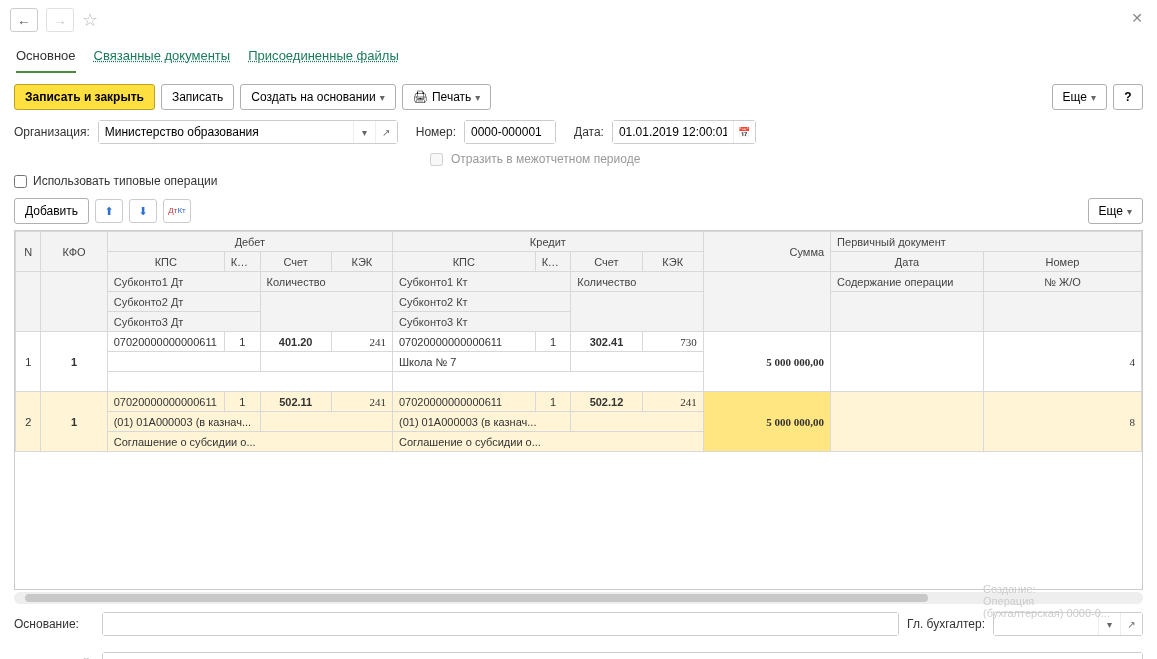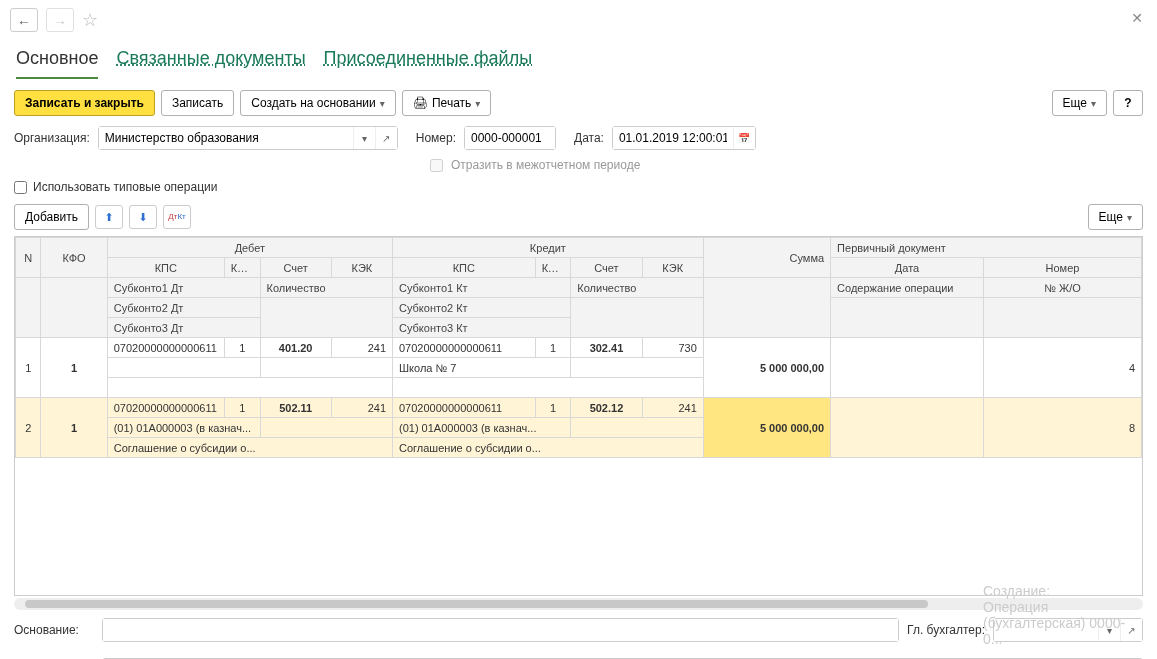--- a/index.html
+++ b/index.html
@@ -3,21 +3,21 @@
 <meta charset="utf-8">
 <style>
 * { box-sizing: border-box; margin: 0; padding: 0; }
 body { font-family: Arial, sans-serif; font-size: 12px; color: #333; background: #fff; width: 1157px; height: 659px; overflow: hidden; }
 .toolbar-top { display: flex; align-items: center; padding: 8px 10px; gap: 8px; }
 .nav-btn { width: 28px; height: 24px; border: 1px solid #ccc; background: #fff; border-radius: 3px; display: flex; align-items: center; justify-content: center; cursor: pointer; font-size: 14px; color: #555; }
 .nav-btn.disabled { color: #ccc; border-color: #e0e0e0; }
 .page-title { font-size: 20px; color: #555; margin-left: 6px; }
 .close-icon { position: absolute; top: 10px; right: 14px; cursor: pointer; color: #888; font-size: 14px; }
 .tabs-row { display: flex; gap: 18px; padding: 4px 16px 0; border-bottom: 1px solid transparent; }
-.tab { font-size: 18px; padding: 4px 0 8px; cursor: pointer; color: #0066cc; }
+.tab { font-size: 13px; padding: 4px 0 8px; cursor: pointer; color: #0066cc; }
 .tab.active { color: #333; border-bottom: 2px solid #4a8a3a; }
 .tab.link { text-decoration: underline dotted; color: #1a7a5a; }
 .actions-row { display: flex; align-items: center; padding: 10px 14px 6px; gap: 6px; }
 .btn { height: 26px; border: 1px solid #b0b0b0; background: #fff; border-radius: 3px; padding: 0 10px; font-size: 12px; cursor: pointer; display: inline-flex; align-items: center; gap: 4px; }
 .btn.primary { background: #ffe040; font-weight: bold; border-color: #c0a020; }
 .btn.dropdown::after { content: ' ▾'; color: #666; font-size: 10px; }
 .spacer { flex: 1; }
 .btn.help { width: 30px; justify-content: center; font-weight: bold; }
 .form-row { display: flex; align-items: center; padding: 4px 14px; gap: 8px; }
 .form-label { color: #333; font-size: 12px; }
@@ -26,30 +26,30 @@
 .input-btn { width: 22px; height: 22px; border: none; border-left: 1px solid #eee; background: #fff; cursor: pointer; font-size: 10px; color: #666; display:flex; align-items:center; justify-content:center; }
 .checkbox-row { display: flex; align-items: center; padding: 4px 14px; gap: 6px; }
 .gray-text { color: #999; }
 .table-toolbar { display: flex; align-items: center; padding: 6px 14px; gap: 6px; }
 .icon-btn { width: 28px; height: 24px; border: 1px solid #ccc; background: #fff; border-radius: 3px; cursor: pointer; display: flex; align-items: center; justify-content: center; font-size: 11px; }
 .table-wrap { margin: 0 14px; border: 1px solid #ccc; height: 360px; overflow: auto; }
 table.grid { border-collapse: collapse; width: 100%; table-layout: fixed; }
 table.grid th, table.grid td { border: 1px solid #d8d8d8; padding: 3px 6px; font-size: 11px; text-align: left; height: 20px; overflow: hidden; text-overflow: ellipsis; white-space: nowrap; }
 table.grid th { background: #f3f3f3; font-weight: normal; text-align: center; color: #444; }
 table.grid td.center { text-align: center; }
-table.grid td.right { text-align: right; }
+table.grid td.right { text-align: right; font-family: Liberation Serif, serif; }
 table.grid td.bold { font-weight: bold; }
 tr.row-yellow td { background: #fff4d6; }
 td.sum-highlight { background: #ffe680 !important; }
 .scrollbar { margin: 2px 14px 0; height: 12px; background: #eee; border-radius: 6px; position: relative; }
 .scrollbar-thumb { position: absolute; left: 1%; width: 80%; height: 8px; top: 2px; background: #c8c8c8; border-radius: 4px; }
 .bottom-form { padding: 8px 14px; }
 .bottom-row { display: flex; align-items: center; gap: 8px; margin-bottom: 16px; }
 .bottom-row .input-group { flex: 1; }
-.ghost-box { position: absolute; right: 18px; bottom: 30px; width: 160px; height: 50px; color: #ccc; font-size: 14px; padding: 4px; pointer-events: none; }
+.ghost-box { position: absolute; right: 18px; bottom: 30px; width: 160px; height: 50px; color: #ccc; font-size: 11px; padding: 4px; pointer-events: none; }
 .star-icon { font-size: 18px; color: #bbb; cursor: pointer; }
 .printer-icon::before { content: '🖨'; font-size:12px; }
 </style>
 </head>
 <body>
 
 <div class="toolbar-top">
   <div class="nav-btn">←</div>
   <div class="nav-btn disabled">→</div>
   <span class="star-icon">☆</span>

